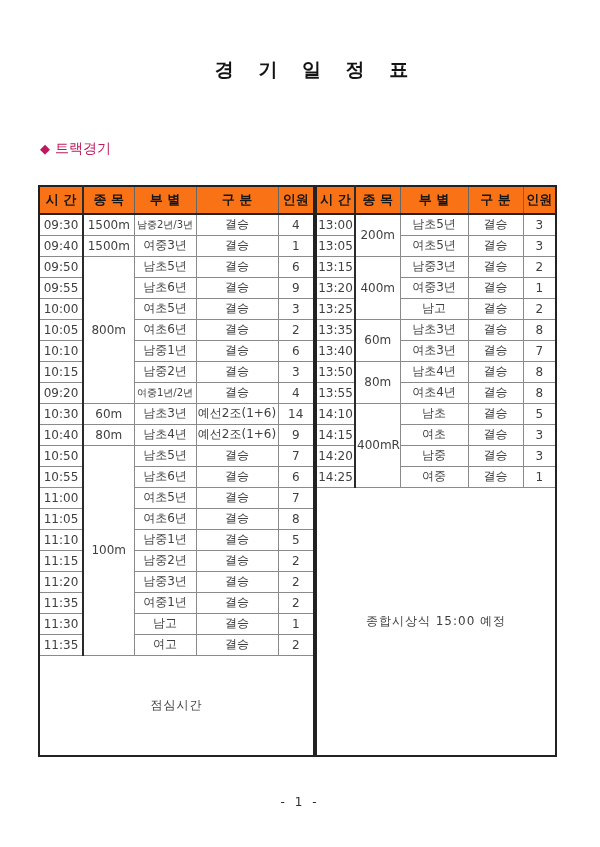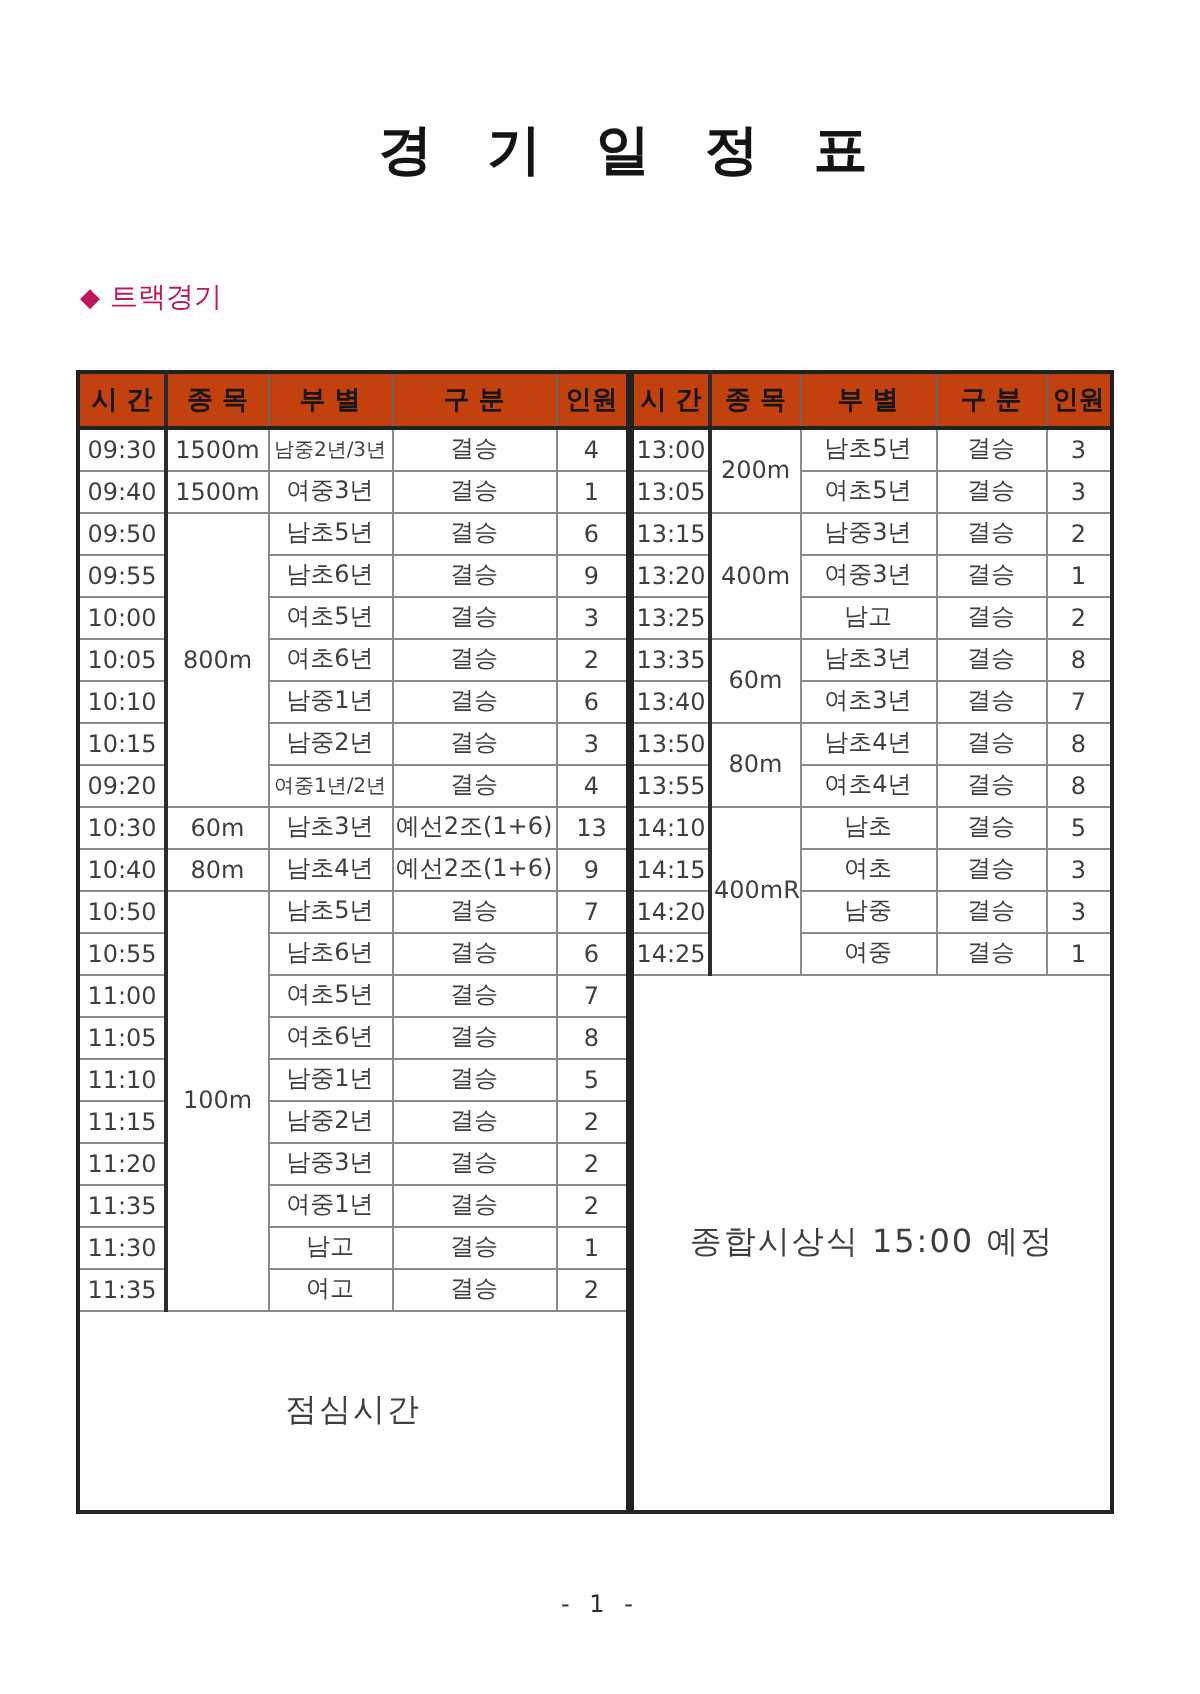--- a/index.html
+++ b/index.html
@@ -9,56 +9,56 @@
     font-family: "DejaVu Sans", sans-serif;
     position: relative;
   }
   .page {
     position: relative; width: 600px; height: 847px;
     background: #ffffff; overflow: hidden;
   }
   .title {
     position: absolute; top: 57px; left: 0; width: 100%;
     margin: 0; text-align: center;
-    font-size: 27px; font-weight: bold; letter-spacing: 9px;
+    font-size: 19px; font-weight: bold; letter-spacing: 9px;
     color: #141414;
     padding-left: 32px;
   }
   .section {
     position: absolute; left: 40px; top: 140px;
     font-size: 14px; font-weight: normal; color: #be185d;
   }
   .section .marker { font-size: 13px; margin-right: 5px; }
   .tables {
     position: absolute; left: 38px; top: 185px;
     display: flex; align-items: stretch;
   }
   table.sched {
     border-collapse: collapse; table-layout: fixed;
     height: 572px; border: 2px solid #222;
   }
   table.sched.t-left  { width: 275px; }
   table.sched.t-right { width: 240px; }
   th {
-    background: #c2410c;
+    background: #f97316;
     font-size: 13px; font-weight: bold; color: #161616;
     height: 28px; padding: 0 1px;
     border: 1px solid #666; border-bottom: 2px solid #222;
     overflow: hidden; white-space: nowrap;
   }
   td {
     font-size: 12px; color: #3f3f3f; text-align: center;
     padding: 0 1px; height: 21px;
     border: 1px solid #8a8a8a;
     overflow: hidden; white-space: nowrap;
     vertical-align: middle;
   }
   th.time-col, td.time-cell { border-right: 2px solid #2a2a2a; }
   td.condensed { font-size: 10px; }
-  td.footer-cell { height: auto; font-size: 16px; letter-spacing: 1px; }
+  td.footer-cell { height: auto; font-size: 12px; letter-spacing: 1px; }
   .pagenum {
     position: absolute; top: 795px; left: 0; width: 100%;
     text-align: center; font-size: 12px; color: #2e2e2e;
     letter-spacing: 3px;
   }
 </style>
 </head>
 <body>
 
 <div class="page">
@@ -143,21 +143,21 @@
             <td class="time-cell">09:20</td>
             <td class="condensed">여중1년/2년</td>
             <td>결승</td>
             <td>4</td>
           </tr>
           <tr>
             <td class="time-cell">10:30</td>
             <td rowspan="1">60m</td>
             <td>남초3년</td>
             <td>예선2조(1+6)</td>
-            <td>13</td>
+            <td>14</td>
           </tr>
           <tr>
             <td class="time-cell">10:40</td>
             <td rowspan="1">80m</td>
             <td>남초4년</td>
             <td>예선2조(1+6)</td>
             <td>9</td>
           </tr>
           <tr>
             <td class="time-cell">10:50</td>

